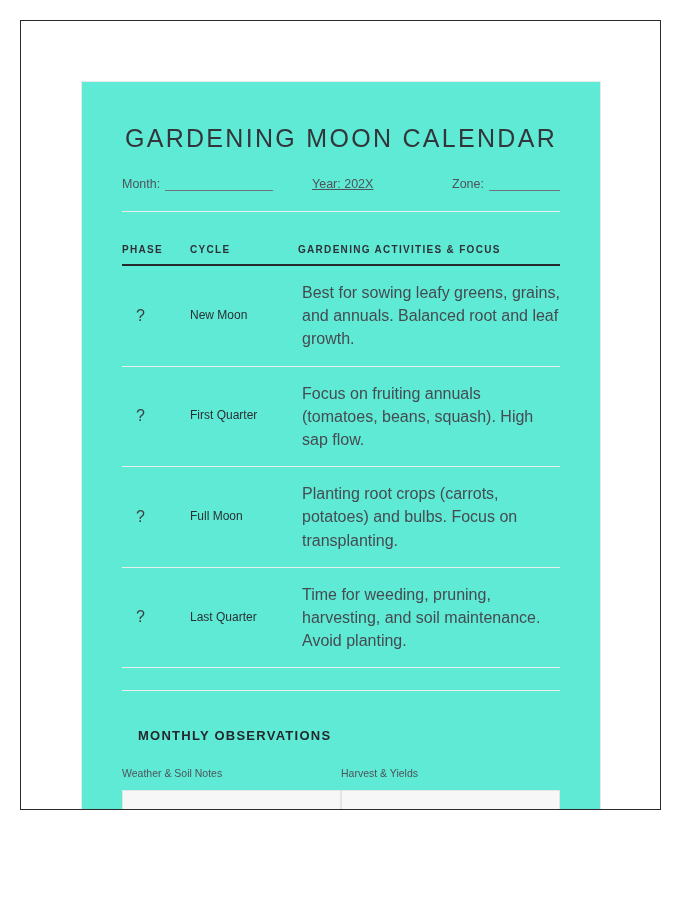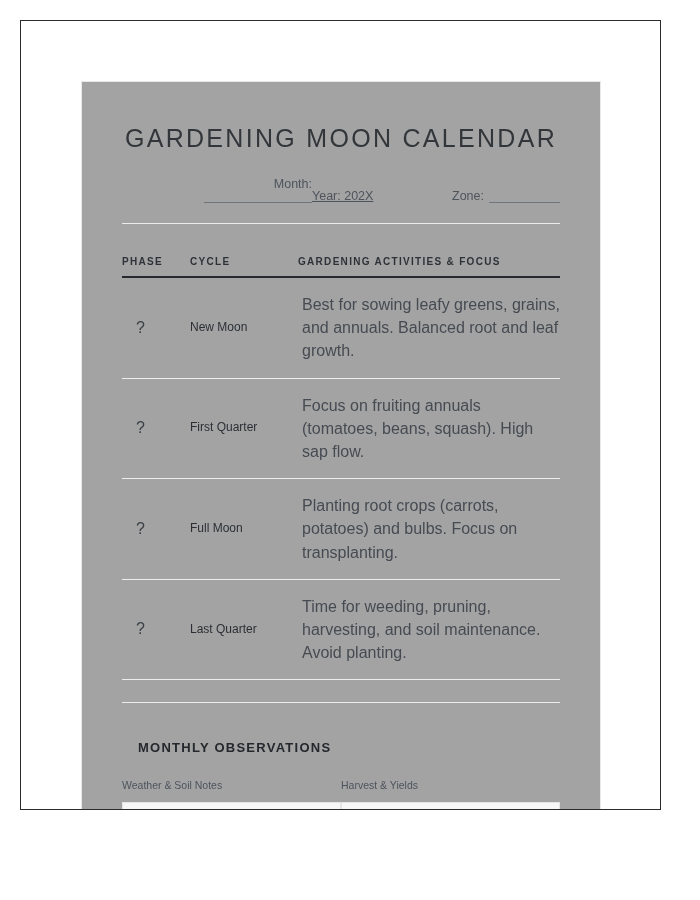--- a/index.html
+++ b/index.html
@@ -27,21 +27,21 @@
     background: #ffffff;
   }
 
   
   #page-card {
     position: absolute;
     left: 60px;           
     top: 60px;            
     width: 520px;
     height: 760px;        
-    background: #a3a3a3;
+    background: #5eead4;
     border: 1px solid #e9e9e9;
     border-bottom: none;
     box-sizing: border-box;
   }
 
   .card-inner {
     padding: 0 40px;
   }
 
   
@@ -65,21 +65,21 @@
     color: #4e545c;
   }
   .meta-item { display: flex; align-items: flex-end; }
   .meta-label { white-space: nowrap; }
   .meta-rule {
     display: inline-block;
     border-bottom: 1px solid #6f757c;
     margin-left: 5px;
     height: 11px;
   }
-  .meta-item--month { width: 190px; flex-direction: column; }
+  .meta-item--month { width: 190px; }
   .meta-item--month .meta-rule { width: 108px; }
   .meta-item--year  { width: 140px; text-decoration: underline; }
   .meta-item--zone  { flex: 1; text-align: right; }
   .meta-item--zone .meta-rule { flex: 1; min-width: 56px; }
 
   .meta-divider {
     margin-top: 20px;
     border-top: 1px solid #ececec;
   }
 

